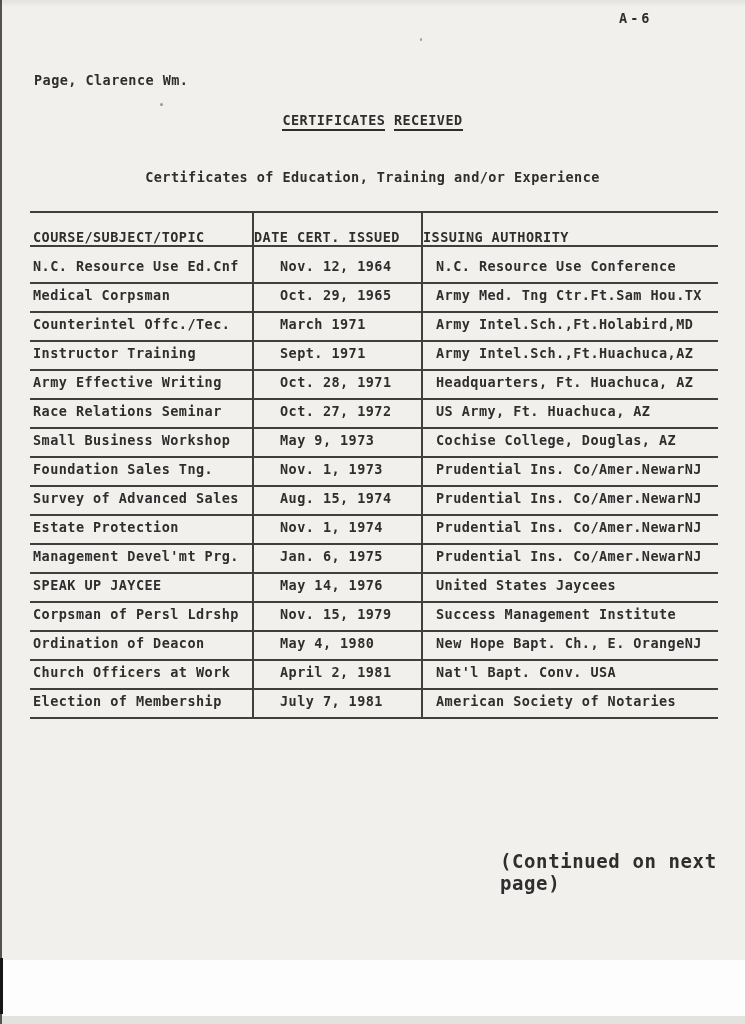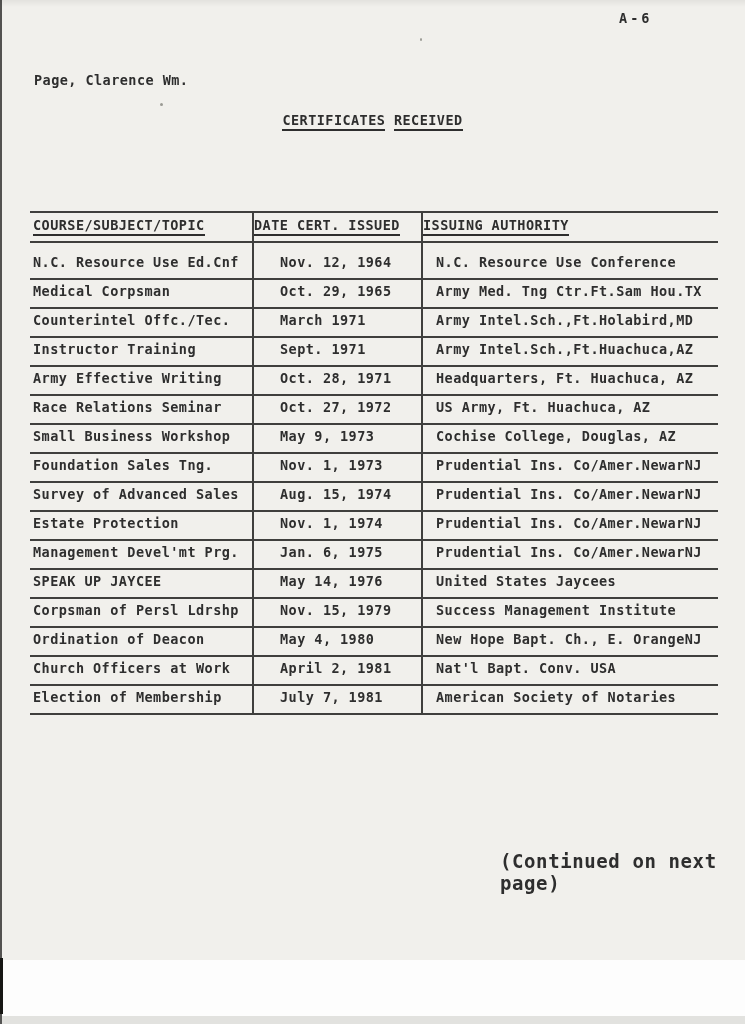--- a/index.html
+++ b/index.html
@@ -76,21 +76,21 @@
     text-align:left;
     overflow:hidden;
     white-space:nowrap;
   }
   col.c-course{width:223px;}
   col.c-date{width:169px;}
   col.c-authority{width:296px;}
   thead tr{height:30px;}
   thead th{
     vertical-align:top;
-    padding-top:4px;
+    padding-top:16px;
     border-bottom:2px solid var(--rule);
   }
   table.cert{border-top:2px solid var(--rule);}
   th.col-course{padding-left:3px;}
   th.col-date,th.col-authority{text-align:center;}
   .hword{border-bottom:2px solid var(--ink);padding-bottom:1px;}
   tbody td{
     vertical-align:bottom;
     padding-bottom:8px;
     border-bottom:2px solid var(--rule);
@@ -113,20 +113,21 @@
 <div class="scan">
 
   <div class="paper">
 
     <div class="corner-label">A-6</div>
 
     <div class="name-line">Page, Clarence Wm.</div>
 
     <div class="title-line"><span class="uword">CERTIFICATES</span> <span class="uword">RECEIVED</span></div>
 
+    <div class="subtitle-line">Certificates of Education, Training and/or Experience</div>
 
     <table class="cert">
       <colgroup>
         <col class="c-course">
         <col class="c-date">
         <col class="c-authority">
       </colgroup>
       <thead>
         <tr>
           <th class="col-course"><span class="hword">COURSE/SUBJECT/TOPIC</span></th>

